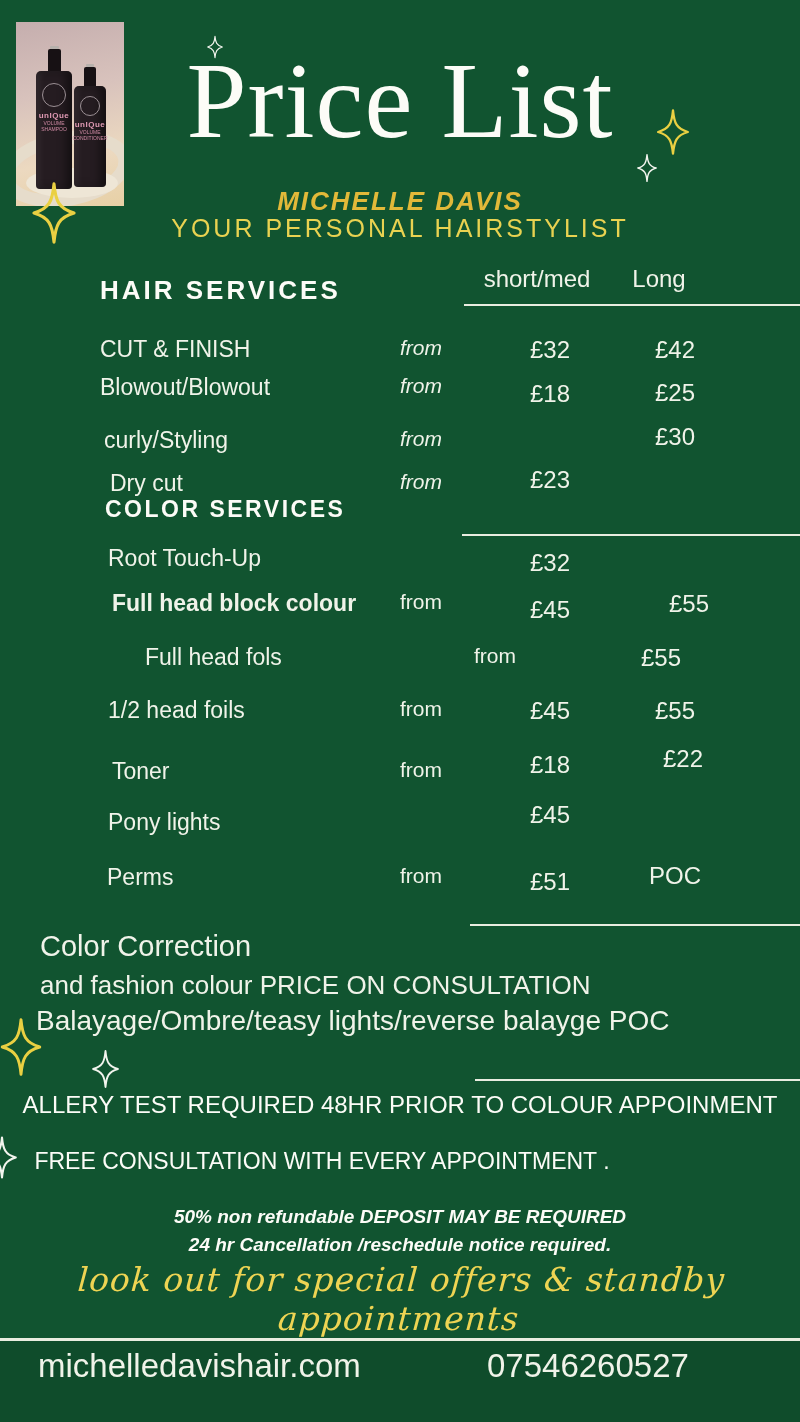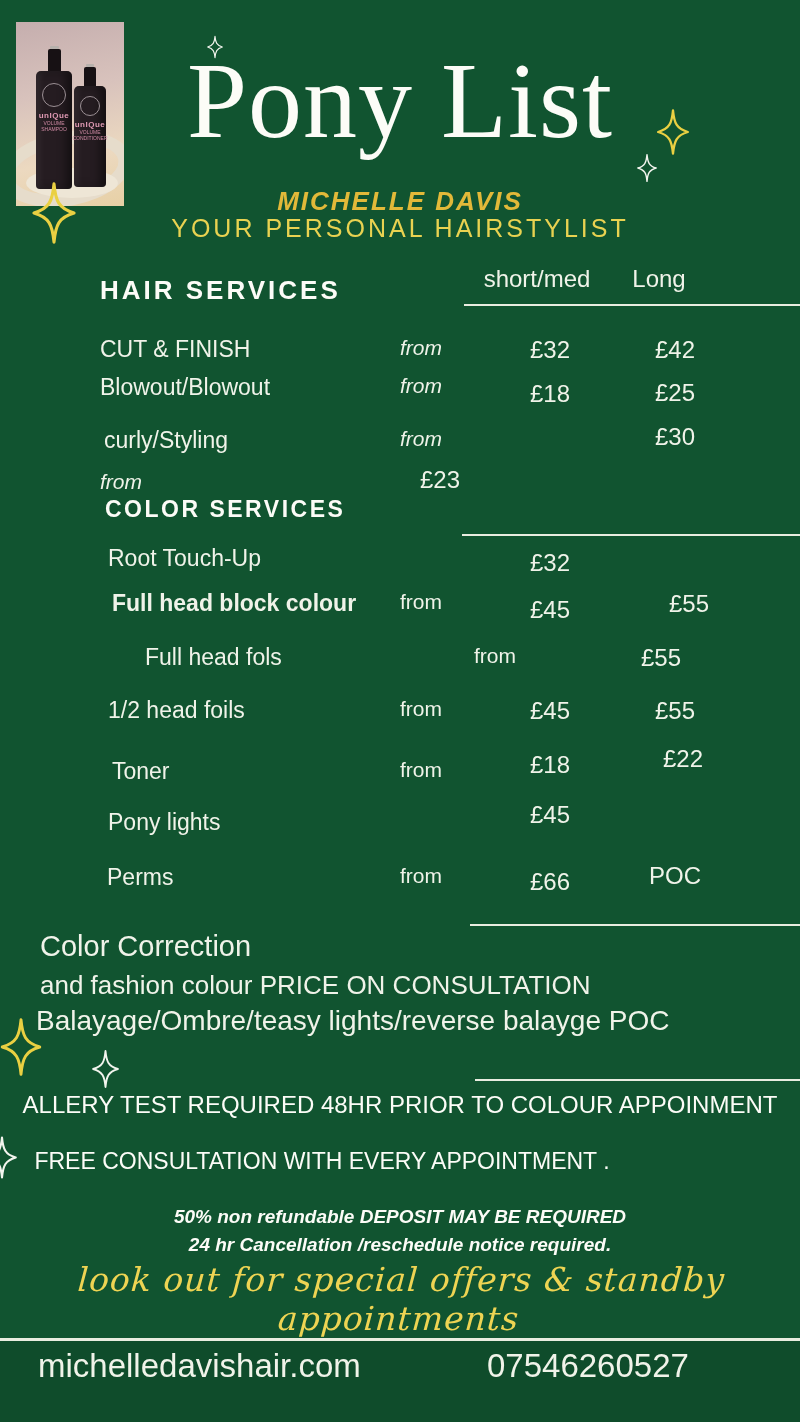--- a/index.html
+++ b/index.html
@@ -137,21 +137,21 @@
   <svg class="sparkle sp-yellow" style="left:0px;top:1018px;width:42px;height:58px;" viewBox="0 0 24 34">
       <path d="M12 1 C12.9 10.5 14.5 14.5 23 17 C14.5 19.5 12.9 23.5 12 33 C11.1 23.5 9.5 19.5 1 17 C9.5 14.5 11.1 10.5 12 1 Z"></path>
     </svg>
   <svg class="sparkle sp-white" style="left:92px;top:1048px;width:27px;height:42px;" viewBox="0 0 24 34">
       <path d="M12 1 C12.9 10.5 14.5 14.5 23 17 C14.5 19.5 12.9 23.5 12 33 C11.1 23.5 9.5 19.5 1 17 C9.5 14.5 11.1 10.5 12 1 Z"></path>
     </svg>
   <svg class="sparkle sp-white" style="left:-13px;top:1134px;width:30px;height:47px;" viewBox="0 0 24 34">
       <path d="M12 1 C12.9 10.5 14.5 14.5 23 17 C14.5 19.5 12.9 23.5 12 33 C11.1 23.5 9.5 19.5 1 17 C9.5 14.5 11.1 10.5 12 1 Z"></path>
     </svg>
 
-  <div class="title">Pony List</div>
+  <div class="title">Price List</div>
   <div class="stylist">MICHELLE DAVIS</div>
   <div class="tagline">YOUR PERSONAL HAIRSTYLIST</div>
 
   <div class="table-head">
     <div></div>
     <div class="sec-heading">HAIR SERVICES</div>
     <div></div>
     <div class="col-h short">short/med</div>
     <div class="col-h long">Long</div>
   </div>
@@ -173,20 +173,21 @@
   </div>
   <div class="srow hair r-h3">
     <div></div>
     <div class="label" style="padding-left:4px;">curly/Styling</div>
     <div class="from">from</div>
     <div class="price"></div>
     <div class="price" style="transform:translateY(-4px);">£30</div>
   </div>
   <div class="srow hair r-h4">
     <div></div>
+    <div class="label" style="padding-left:10px;">Dry cut</div>
     <div class="from">from</div>
     <div class="price" style="transform:translateY(-4px);">£23</div>
     <div class="price"></div>
   </div>
 
   <div class="color-head">COLOR SERVICES</div>
   <div class="rule rule-2"></div>
 
   <div class="srow r-c1">
     <div></div>
@@ -227,21 +228,21 @@
     <div></div>
     <div class="label" style="padding-left:8px;">Pony lights</div>
     <div class="from"></div>
     <div class="price" style="transform:translateY(-8px);">£45</div>
     <div class="price"></div>
   </div>
   <div class="srow r-c7">
     <div></div>
     <div class="label" style="padding-left:7px;">Perms</div>
     <div class="from">from</div>
-    <div class="price" style="transform:translateY(4px);">£66</div>
+    <div class="price" style="transform:translateY(4px);">£51</div>
     <div class="price" style="transform:translateY(-2px);">POC</div>
   </div>
   <div class="rule rule-3"></div>
 
   <div class="corr1">Color Correction</div>
   <div class="corr2">and fashion colour PRICE ON CONSULTATION</div>
   <div class="corr3">Balayage/Ombre/teasy lights/reverse balayge POC</div>
   <div class="rule rule-4"></div>
 
   <div class="allergy">ALLERY TEST REQUIRED  48HR PRIOR TO COLOUR APPOINMENT</div>

